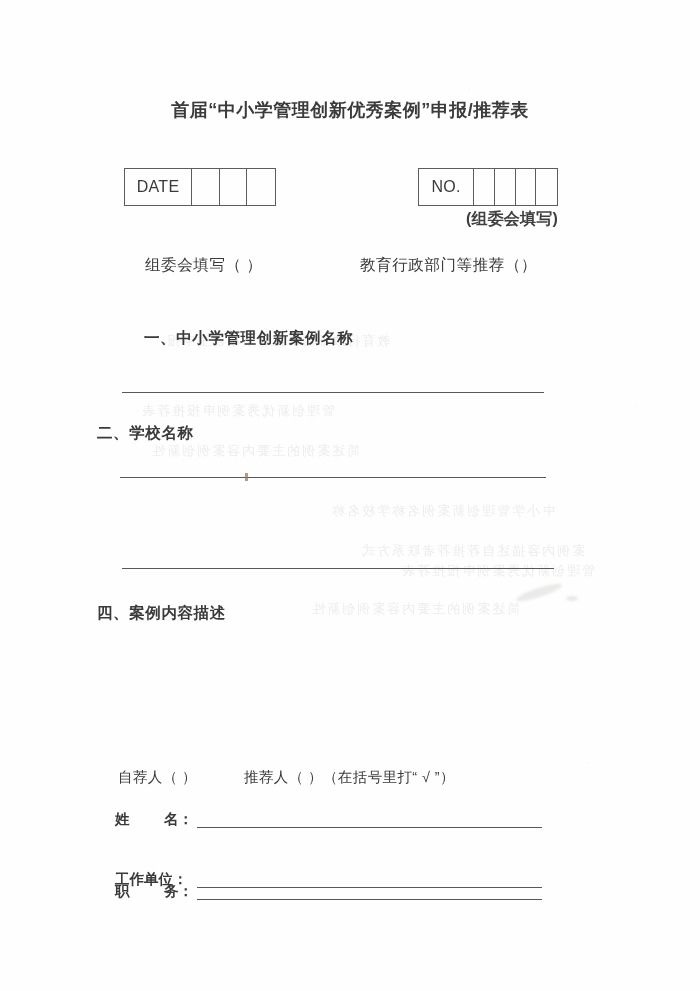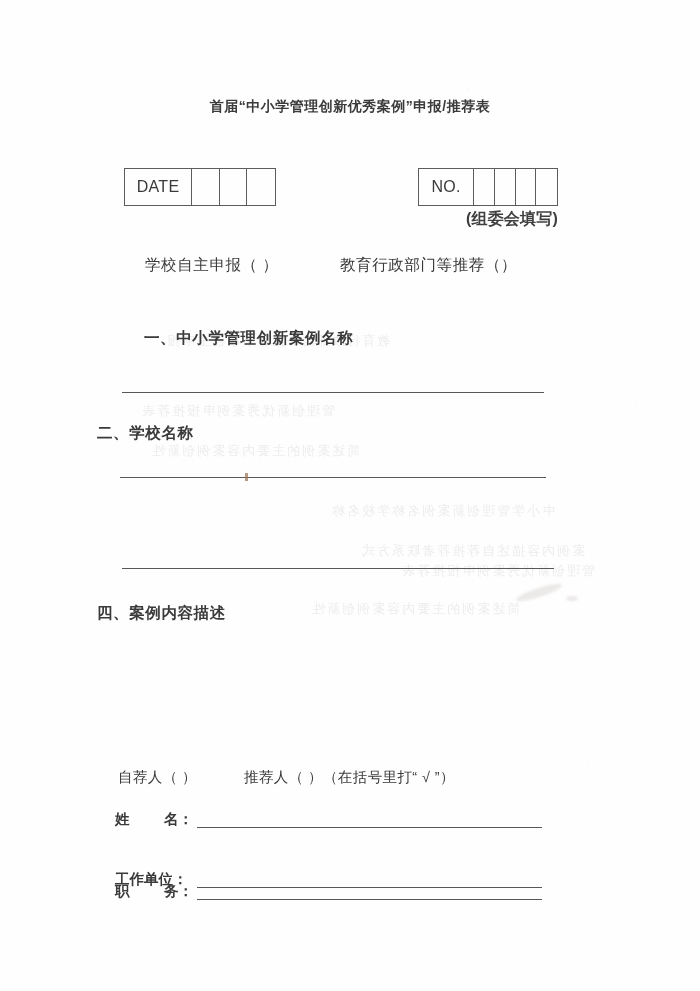--- a/index.html
+++ b/index.html
@@ -55,21 +55,21 @@
     filter: blur(1.2px);
   }
 
   
   .doc-title {
     position: absolute;
     top: 98px;
     left: 0;
     width: 700px;
     text-align: center;
-    font-size: 14px;
+    font-size: 18px;
     font-weight: bold;
     letter-spacing: .5px;
     color: #3b3b3b;
   }
 
   
   .box-grid {
     position: absolute;
     display: flex;
     border: 1px solid #5c5c5c;
@@ -112,21 +112,21 @@
   
   .decl-row {
     position: absolute;
     top: 255px;
     left: 0;
     width: 700px;
     font-size: 15.5px;
     color: #3a3a3a;
   }
   .decl-self  { position: absolute; left: 145px; letter-spacing: .6px; }
-  .decl-admin { position: absolute; left: 340px; letter-spacing: .6px; text-align: right; }
+  .decl-admin { position: absolute; left: 360px; letter-spacing: .6px; text-align: right; }
 
   
   .section-heading {
     position: absolute;
     left: 97px;
     font-size: 15.5px;
     font-weight: bold;
     letter-spacing: .6px;
     color: #3a3a3a;
     white-space: nowrap;
@@ -250,21 +250,21 @@
   <div class="box-grid" id="no-box">
     <div class="cell label-cell">NO.</div>
     <div class="cell blank-cell"></div>
     <div class="cell blank-cell"></div>
     <div class="cell blank-cell"></div>
     <div class="cell blank-cell"></div>
   </div>
   <div class="box-note">(组委会填写)</div>
 
   <div class="decl-row">
-    <span class="decl-self">学校自主申报（  ）</span>
+    <span class="decl-self">组委会填写（  ）</span>
     <span class="decl-admin">教育行政部门等推荐（）</span>
   </div>
 
   <div class="section-heading" id="sec1">一、中小学管理创新案例名称</div>
   <div class="fill-rule" id="rule1"></div>
 
   <div class="section-heading" id="sec2">二、学校名称</div>
   <div class="fill-rule" id="rule2"></div>
   <div class="rule-mark"></div>
 

